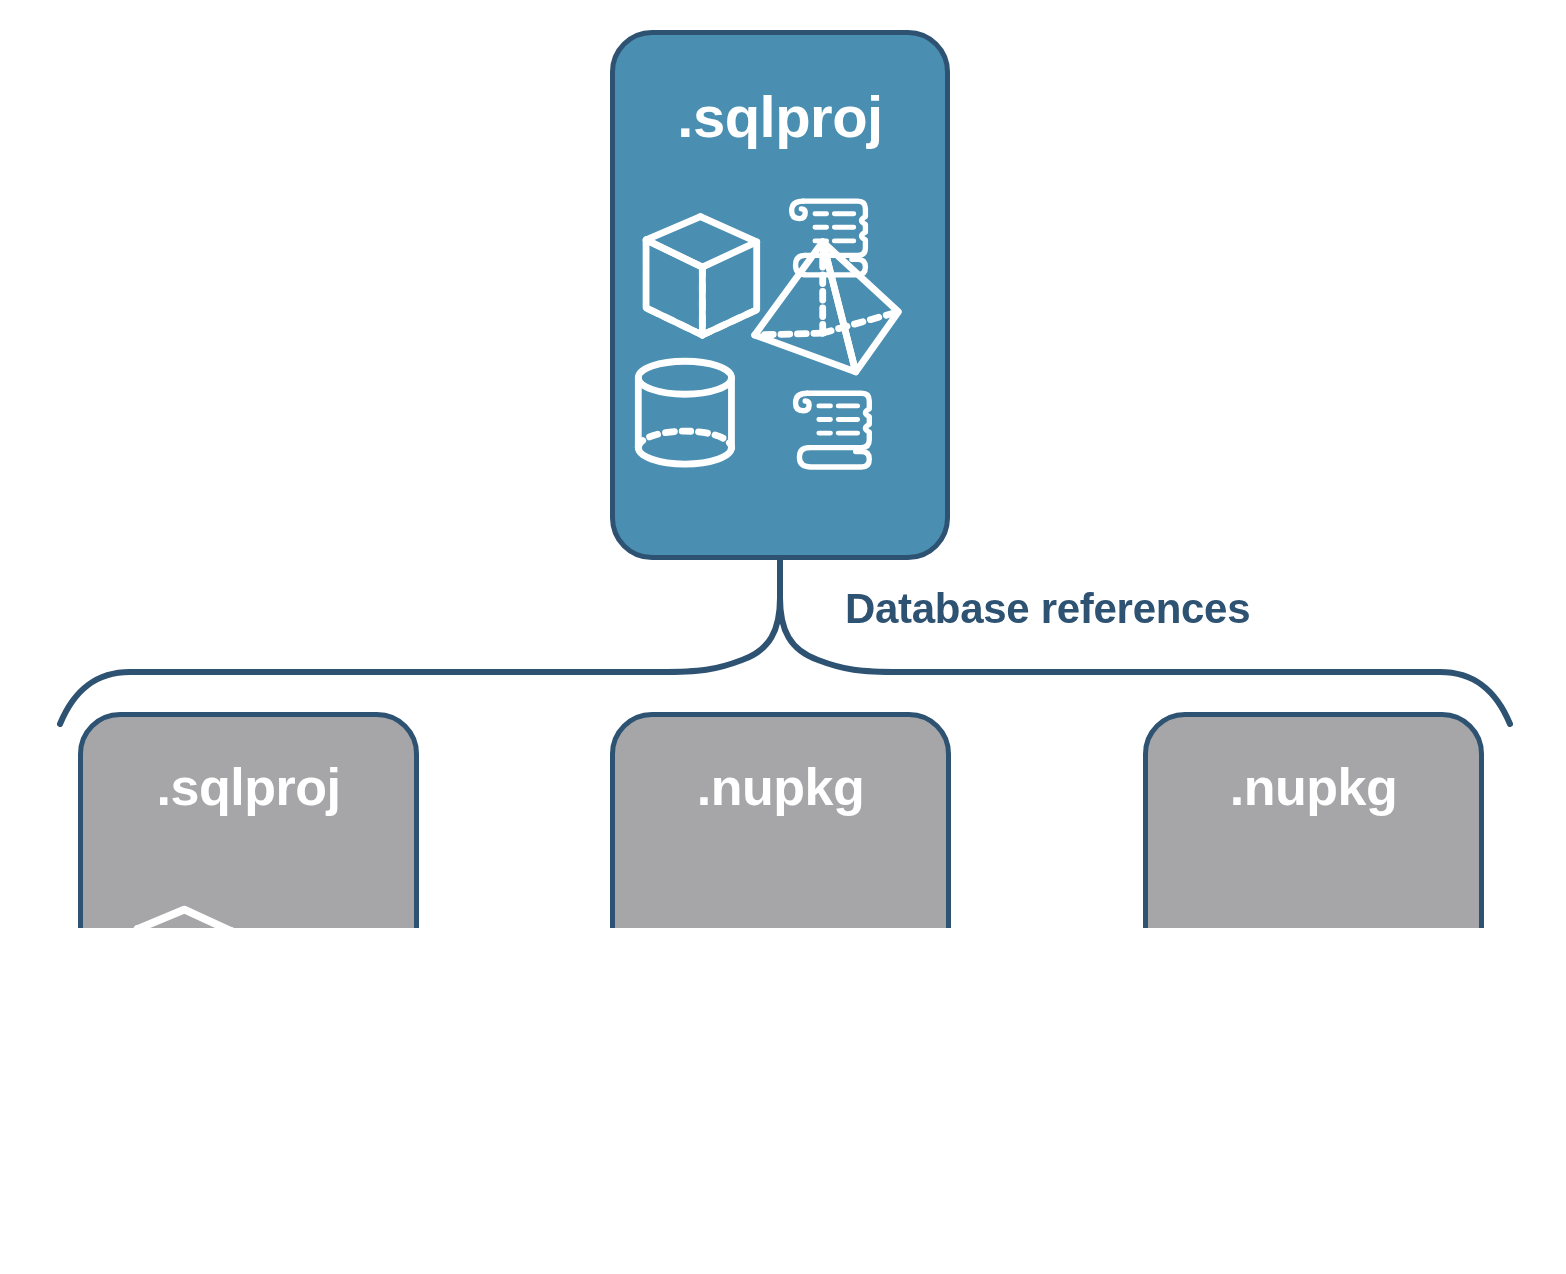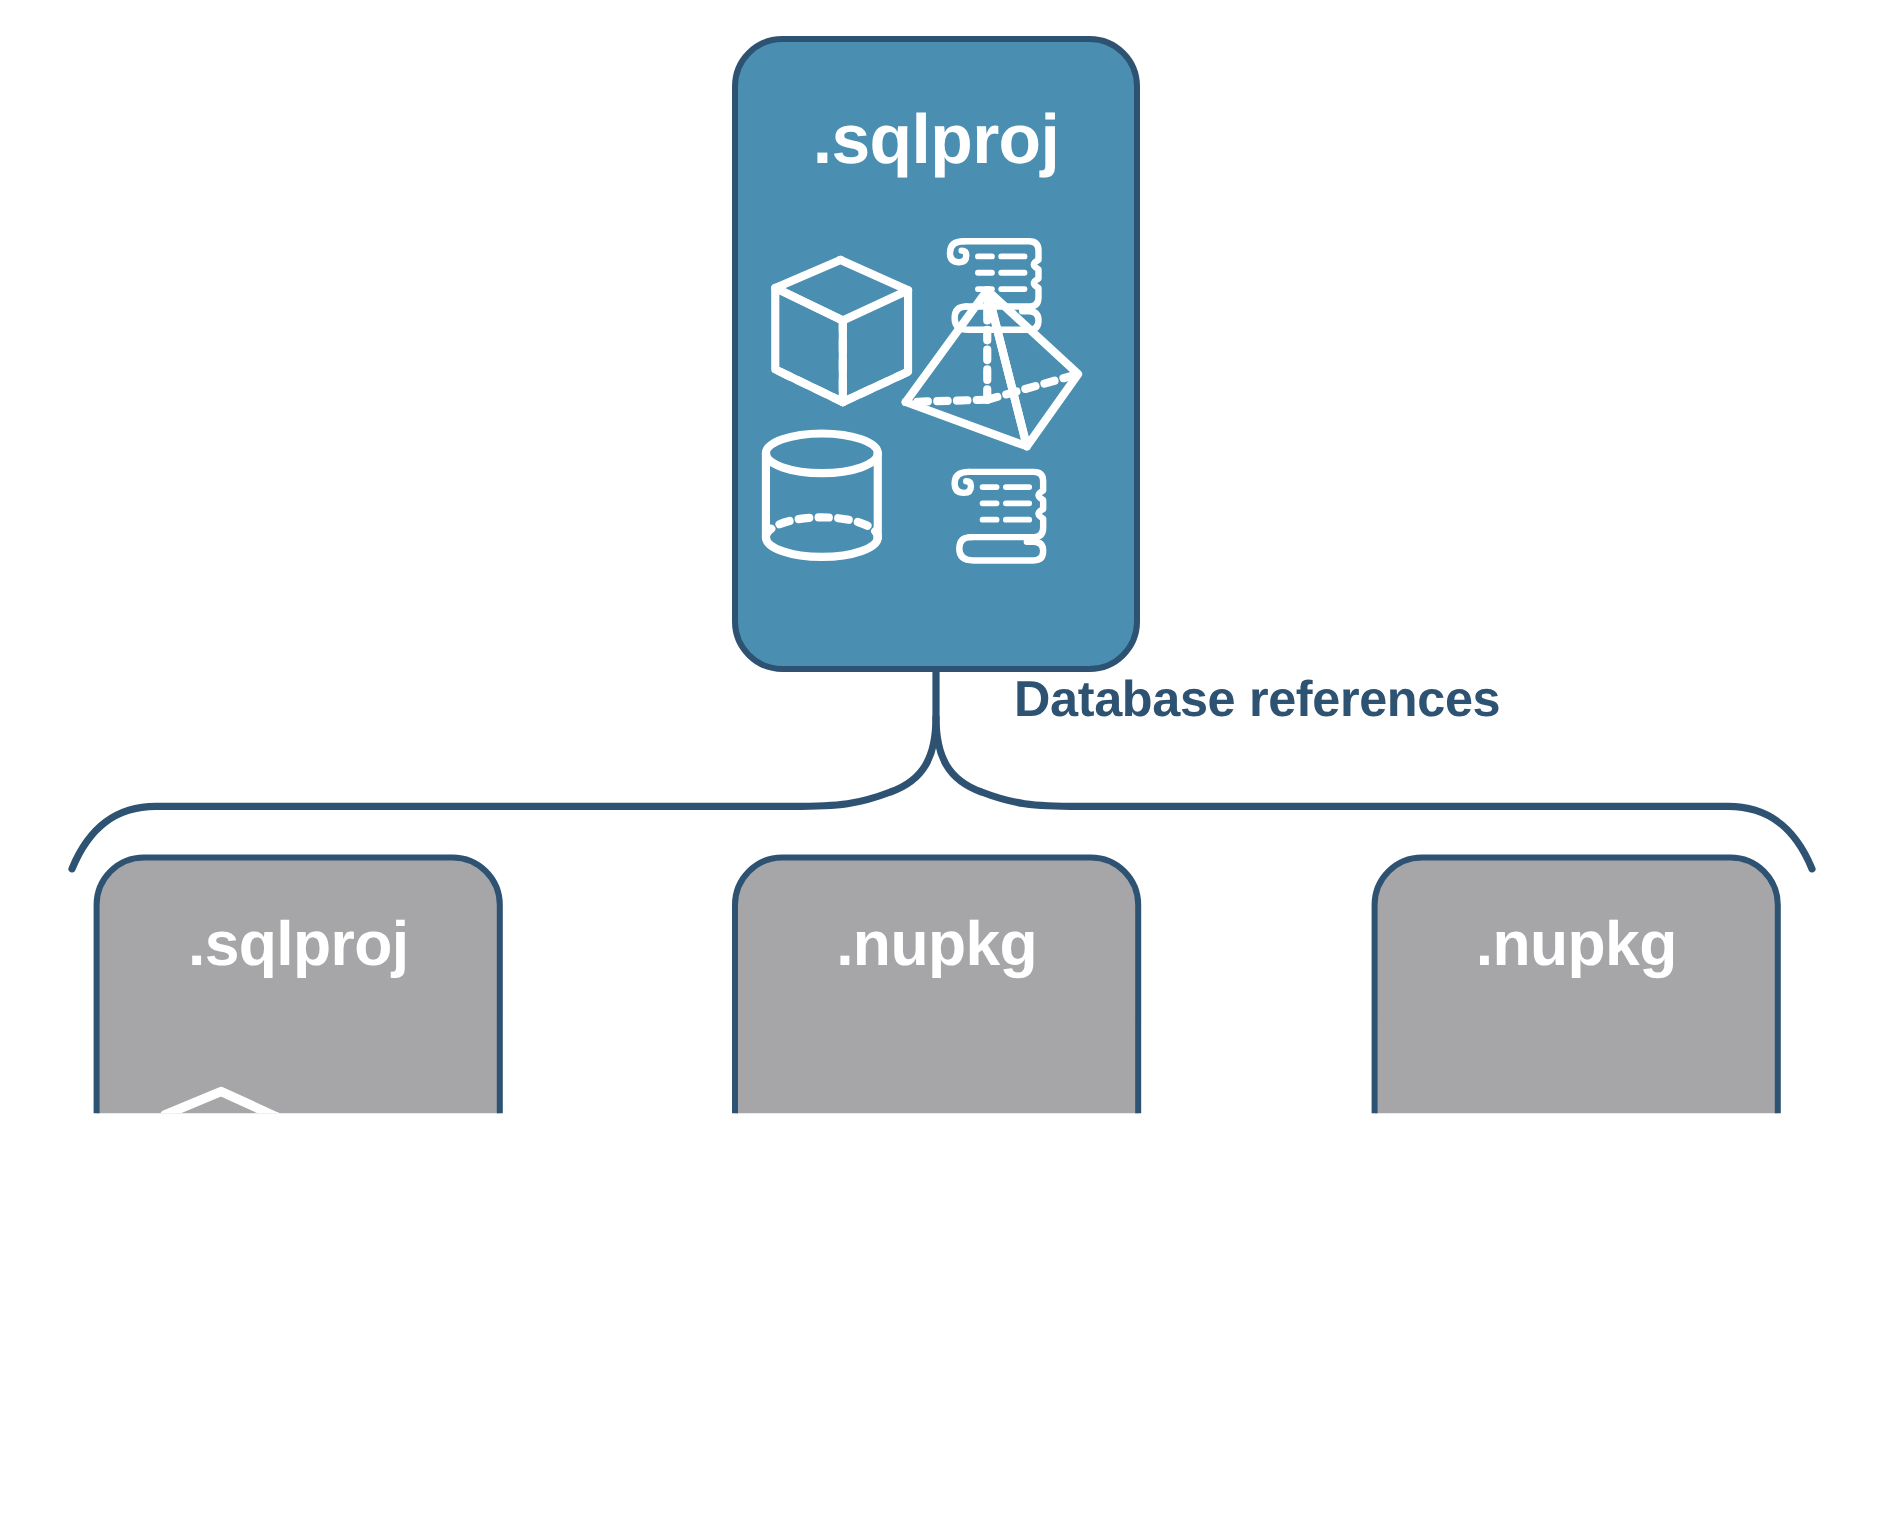--- a/index.html
+++ b/index.html
@@ -89,21 +89,21 @@
     position: absolute;
     left: 0;
     top: 0;
     width: 1566px;
     height: 1274px;
     pointer-events: none;
   }
   #brace-label {
     position: absolute;
     left: 845px;
-    top: 559px;
+    top: 585px;
     font-size: 42px;
     font-weight: bold;
     color: #2E5272;
     letter-spacing: -0.3px;
     white-space: nowrap;
     user-select: none;
   }
 </style>
 </head>
 <body>

